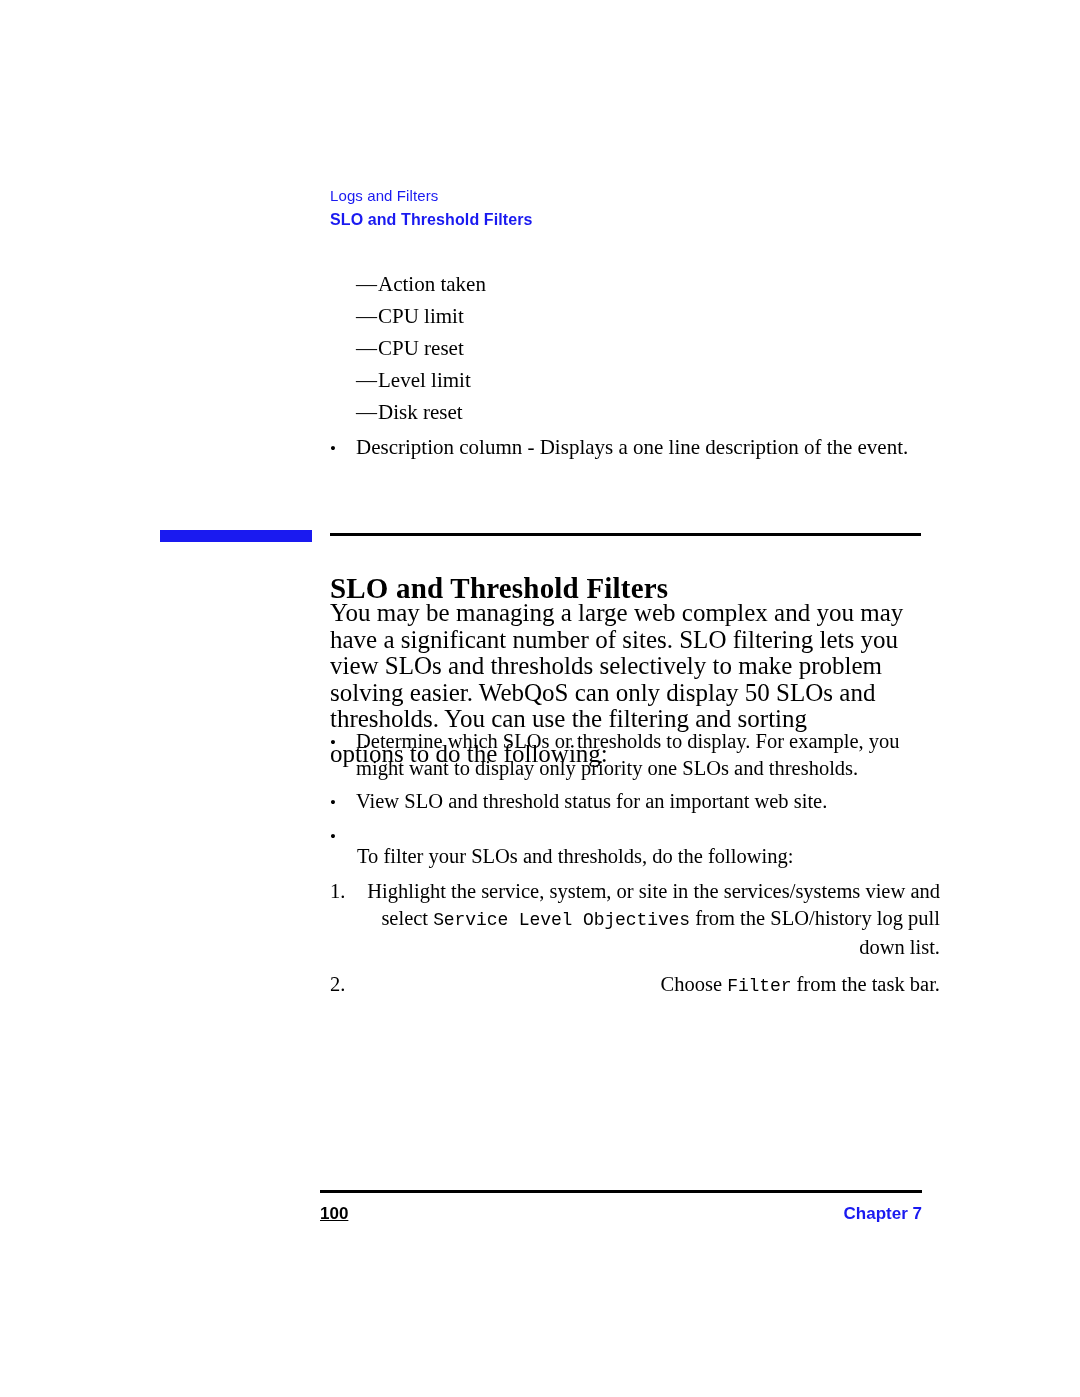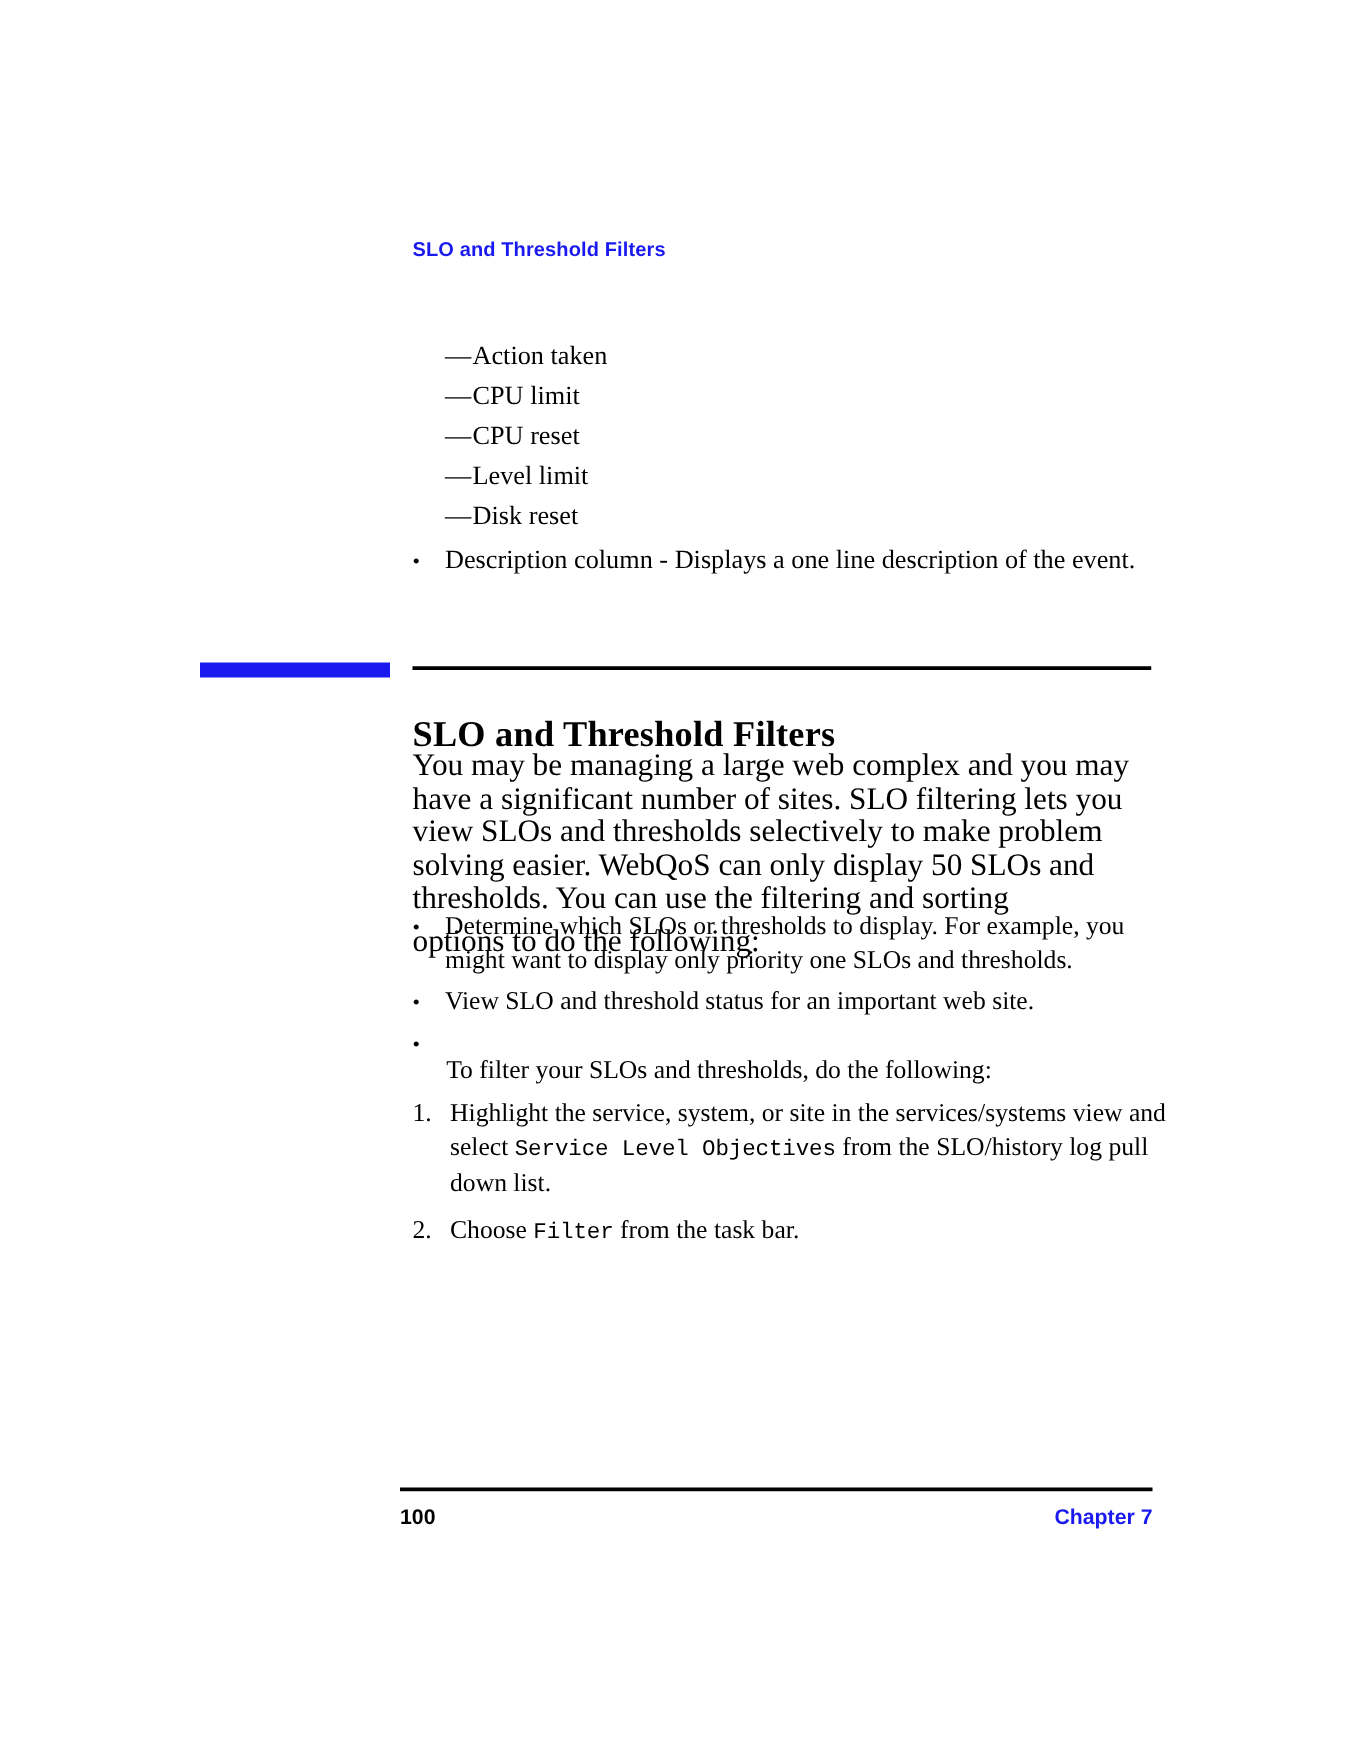--- a/index.html
+++ b/index.html
@@ -163,21 +163,21 @@
     display: flex;
     align-items: baseline;
     font-size: 20.5px;
     line-height: 27px;
     margin-bottom: 10px;
   }
   .ol-num {
     width: 30px;
     flex: 0 0 30px;
   }
-  .ol-text { flex: 1 1 auto; }
+  .ol-text { flex: 1 1 auto; text-align: right; }
 
   code, .mono {
     font-family: "Liberation Mono", "DejaVu Sans Mono", monospace;
     font-size: 18px;
     letter-spacing: -0.1px;
   }
 
   
   .footer-rule {
     position: absolute;
@@ -188,38 +188,40 @@
     background: #000000;
   }
   .footer-page {
     position: absolute;
     left: 320px;
     top: 1204px;
     font-family: "Liberation Sans", "DejaVu Sans", sans-serif;
     font-size: 17px;
     font-weight: 700;
     color: #000000;
+    text-decoration: underline;
   }
   .footer-chapter {
     position: absolute;
     right: 158px;
     top: 1204px;
     font-family: "Liberation Sans", "DejaVu Sans", sans-serif;
     font-size: 17px;
     font-weight: 700;
     color: #1a1af0;
     text-align: center;
   }
 </style>
 </head>
 <body>
 
 <div class="page">
 
   <div class="running-header">
+    <div class="rh-line1">Logs and Filters</div>
     <div class="rh-line2">SLO and Threshold Filters</div>
   </div>
 
   <div class="dash-list">
 
     <div class="dash-item">
       <span class="dash-mark">—</span>
       <span class="dash-text">Action taken</span>
     </div>
 

